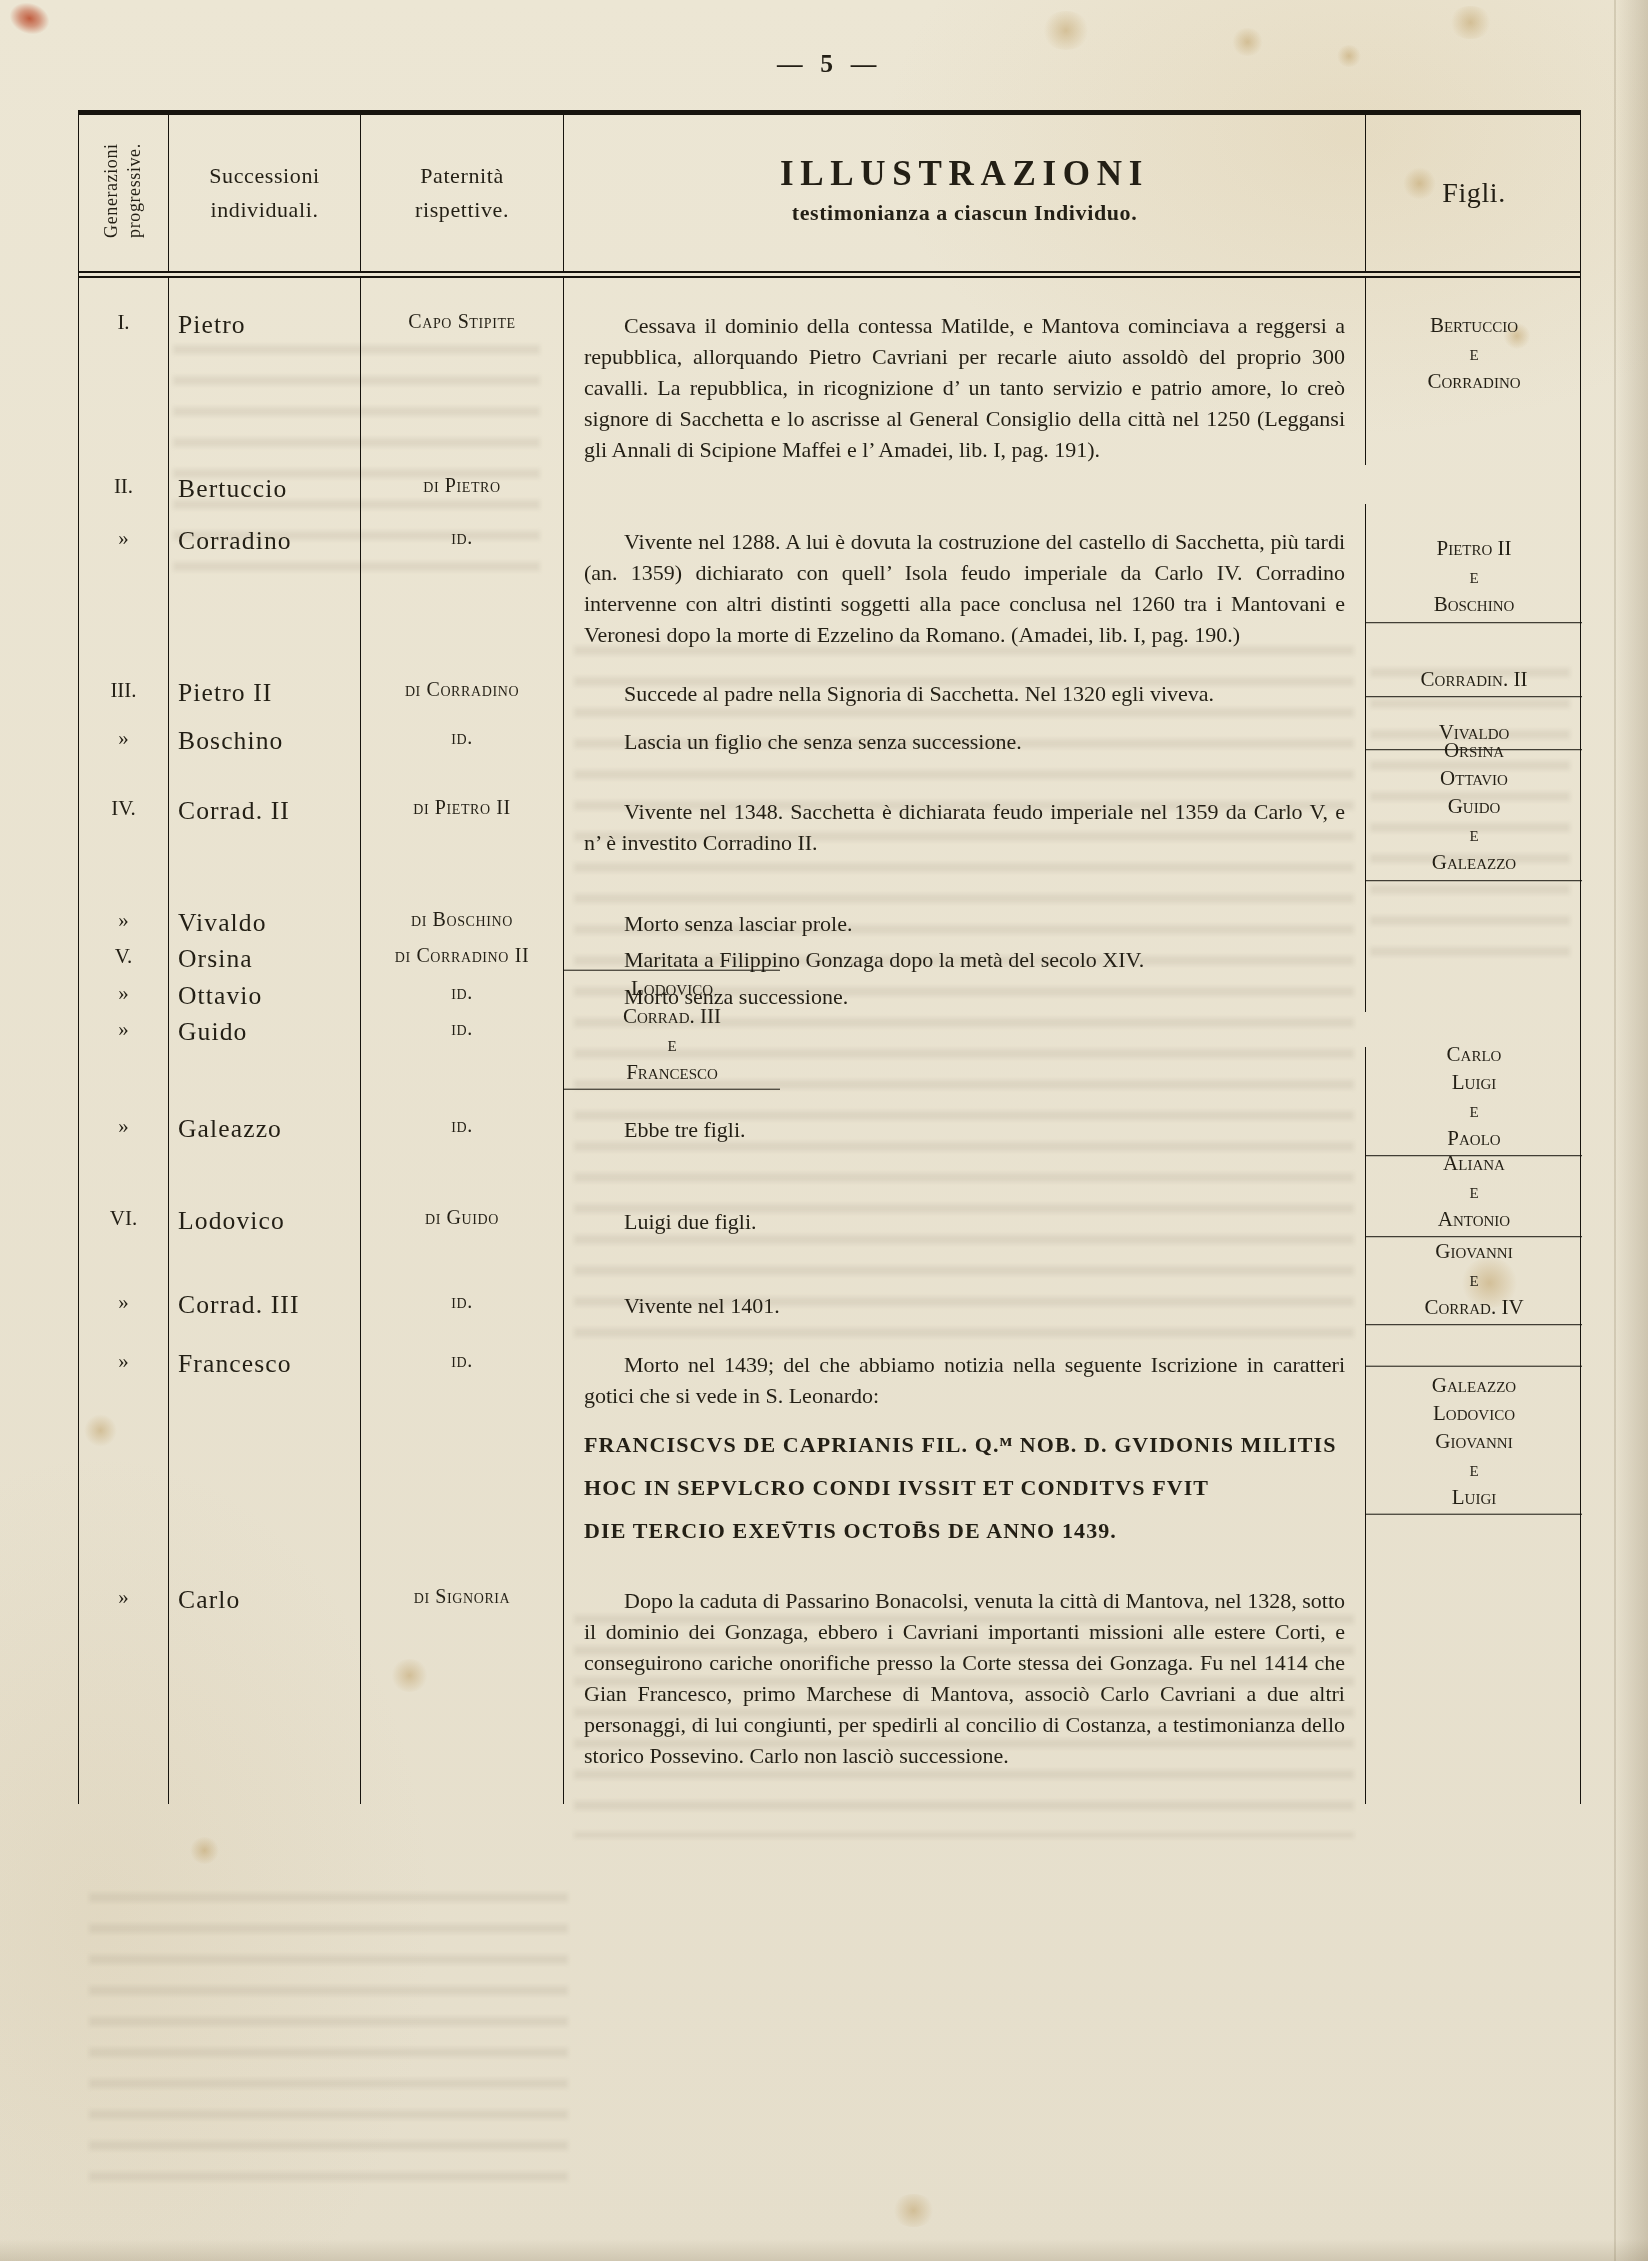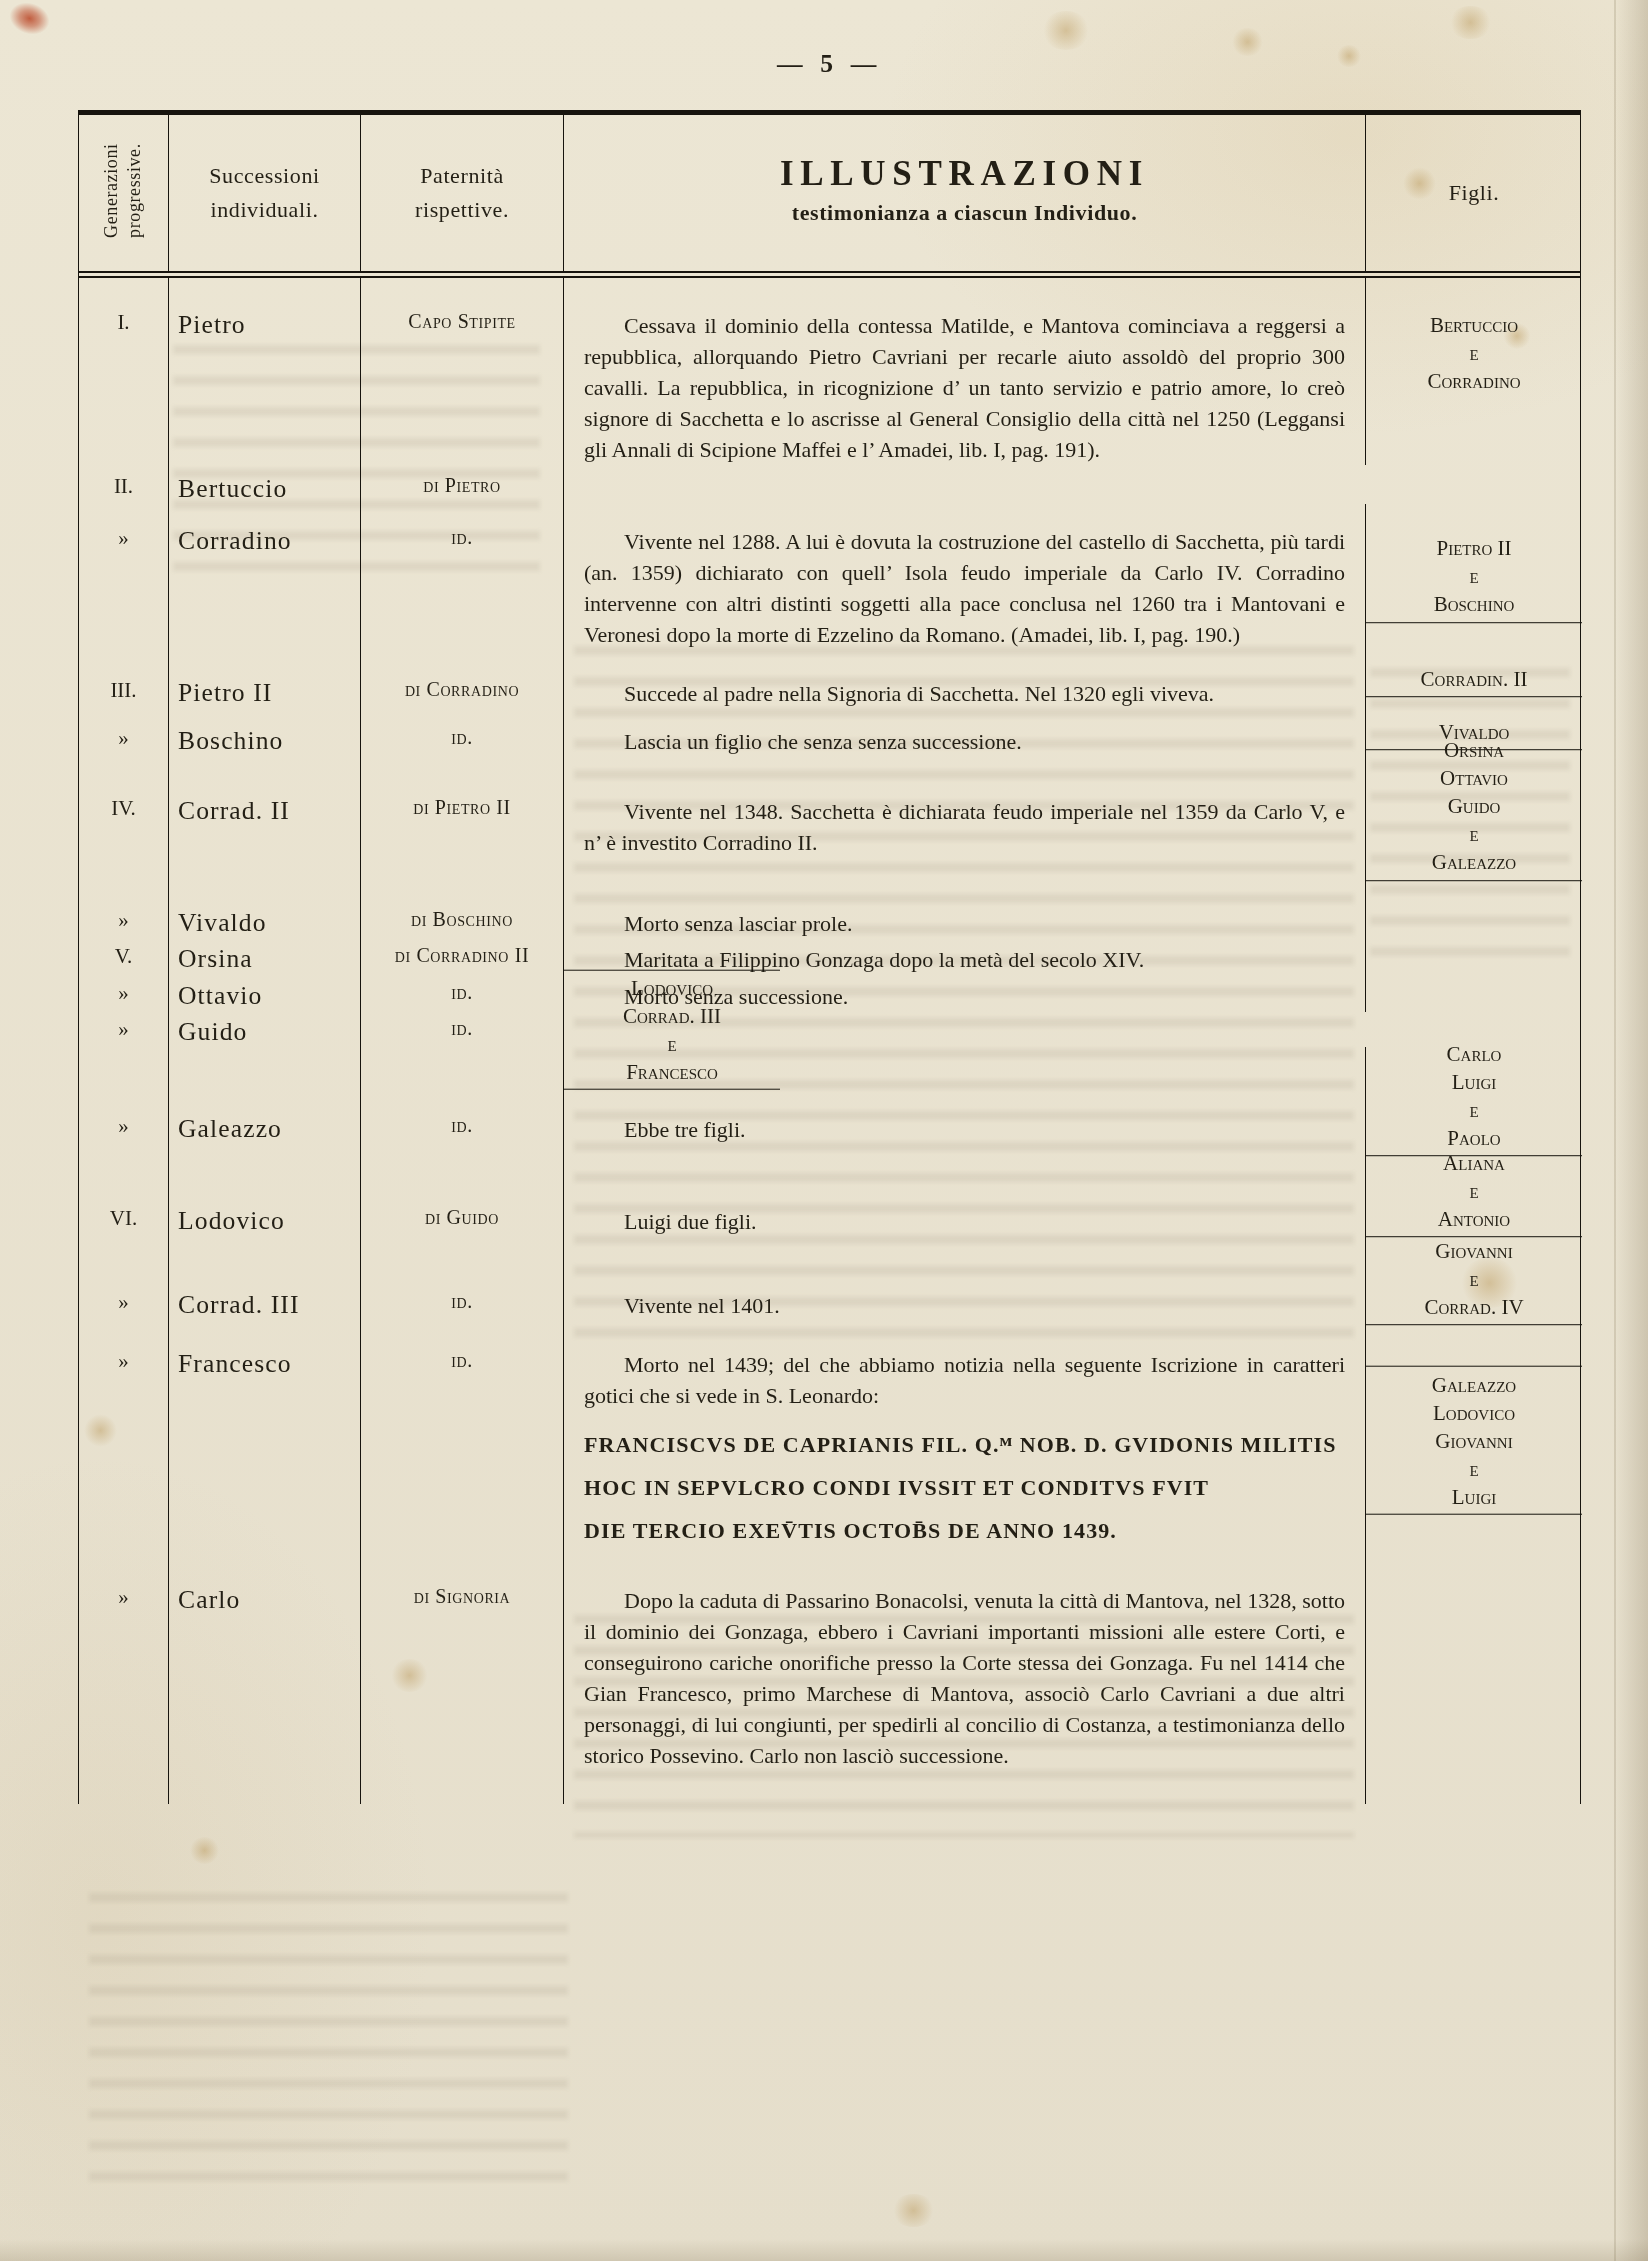--- a/index.html
+++ b/index.html
@@ -66,21 +66,21 @@
 
   
   .header { border-bottom:7.2px double #17140e; height:163px; }
   .header > div { display:flex; flex-direction:column; justify-content:center; 
     gap:8px; font-variant:normal; font-weight:normal; text-align:center; padding:0;
     font-size:22px; letter-spacing:0.6px; }
   .vert { transform:rotate(-90deg); font-size:18px; line-height:1.3; letter-spacing:0.6px; white-space:nowrap; }
   .vert > div { text-align:center; }
   .h-title { font-size:35px; font-weight:bold; letter-spacing:6.7px; }
   .h-sub   { font-size:22px; font-weight:bold; letter-spacing:0.6px; }
-  .h-figli { font-size:22px; }
+  .h-figli { font-size:28px; }
 
   
   .r0>div{padding-top:32px}  .r1>div{padding-top:9px}  .r2>div{padding-top:22px}
   .r3>div{padding-top:28px}  .r4>div{padding-top:16.7px}  .r5>div{padding-top:39px}
   .r6>div{padding-top:50px}  .r7>div{padding-top:5.6px}  .r8>div{padding-top:5.6px}
   .r9>div{padding-top:5.6px}  .r10>div{padding-top:67px}.r11>div{padding-top:61px}
   .r12>div{padding-top:53px} .r13>div{padding-top:28px} .r14>div{padding-top:25.6px; padding-bottom:33px}
 
   .ill-p { text-indent:40px; }
 

